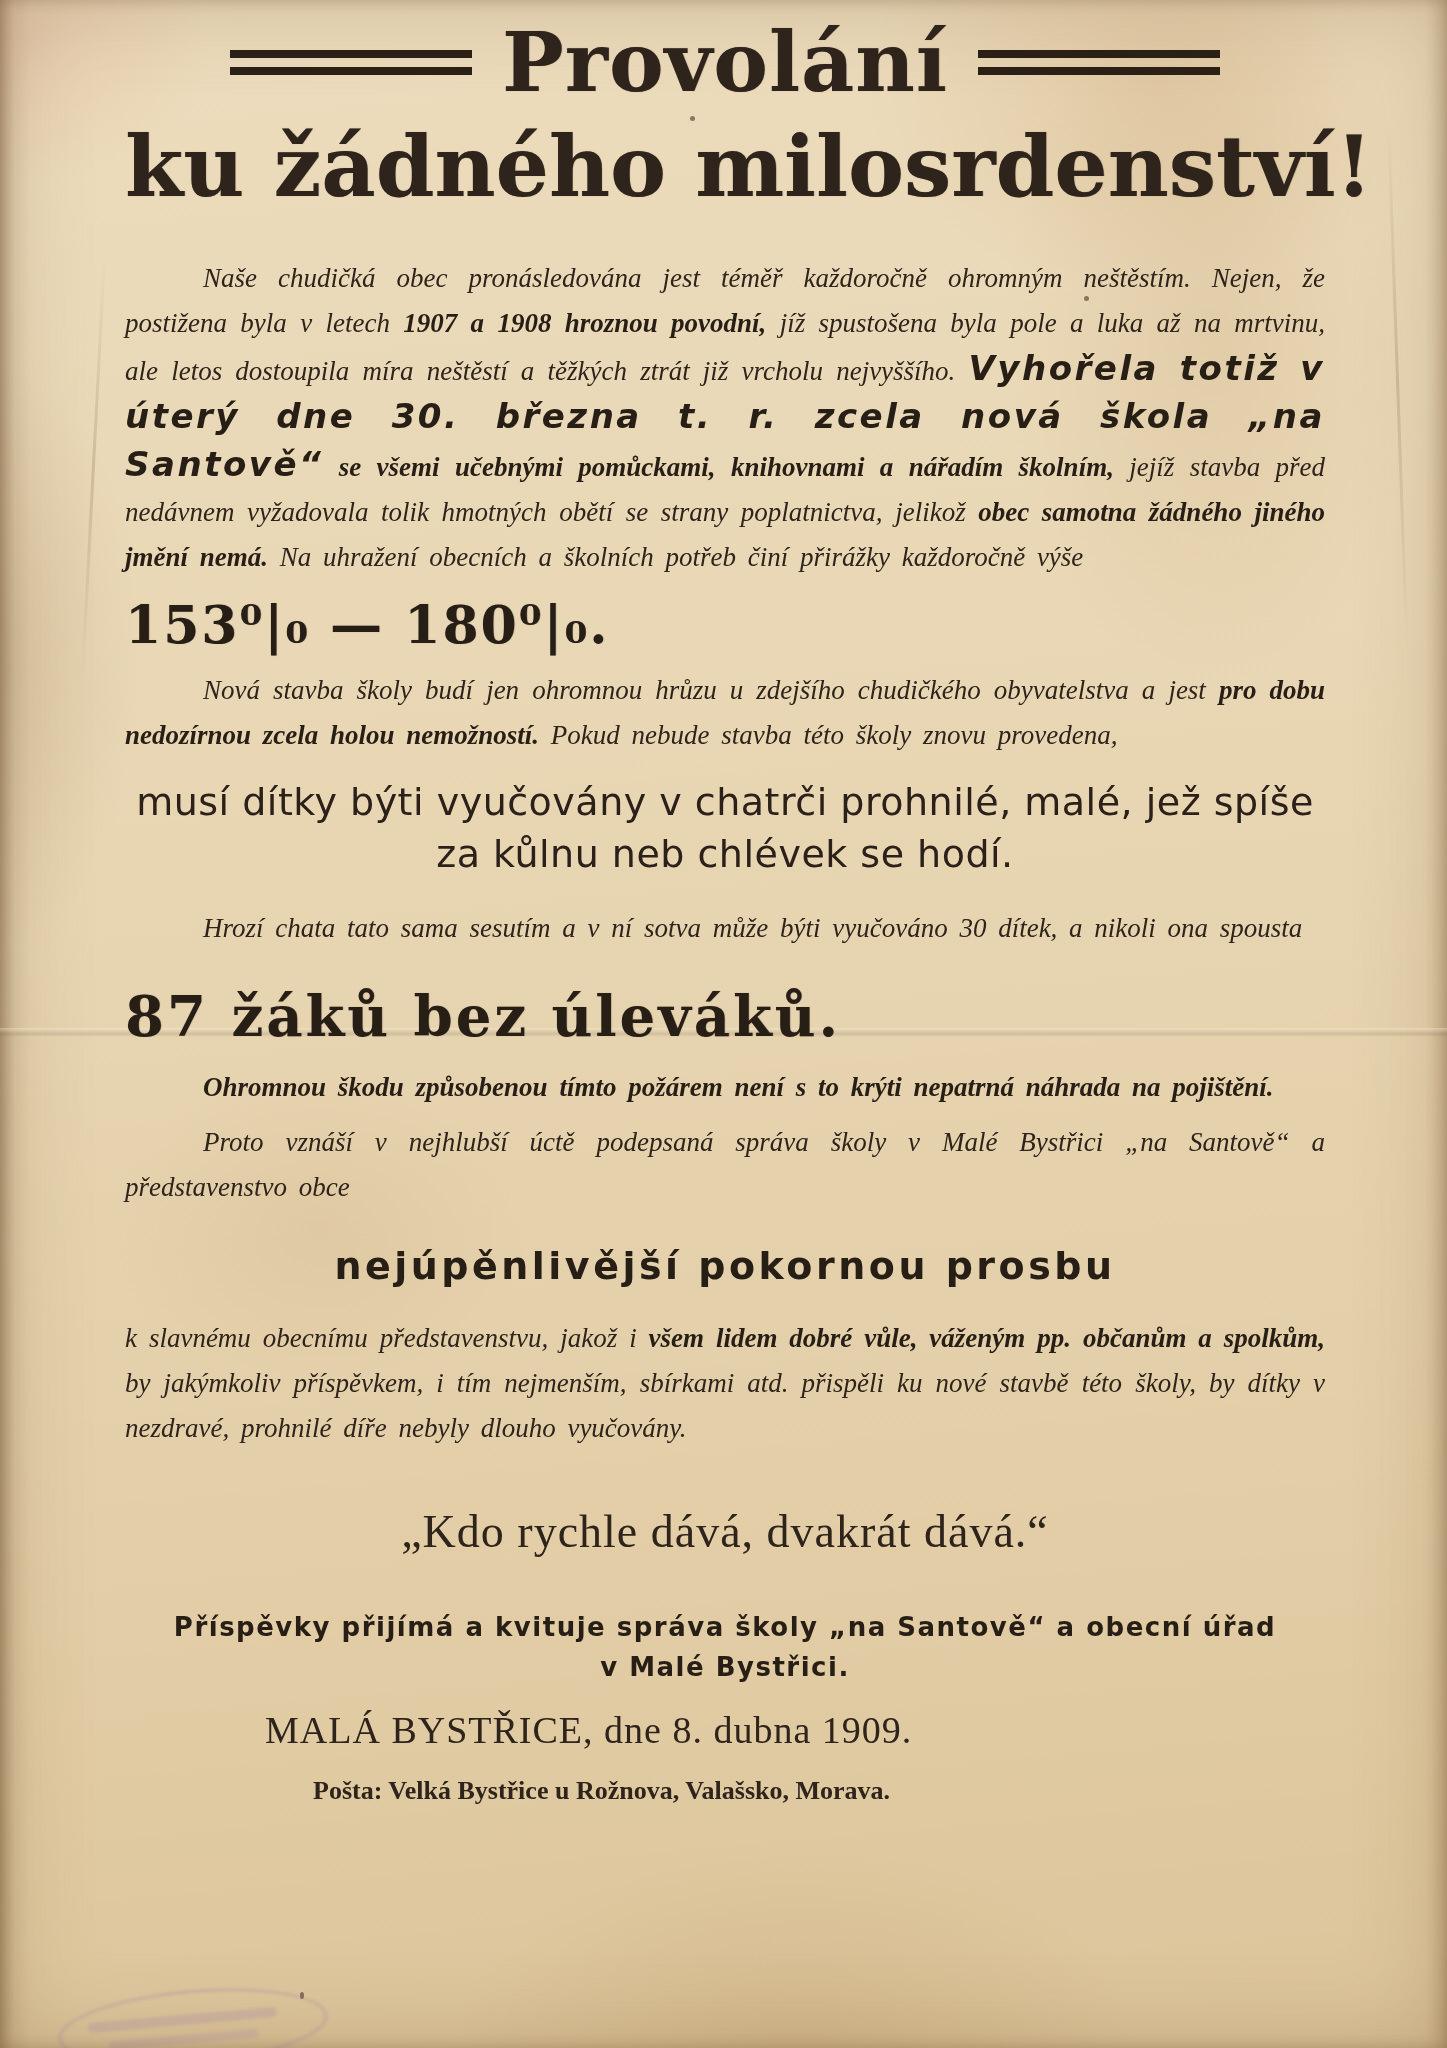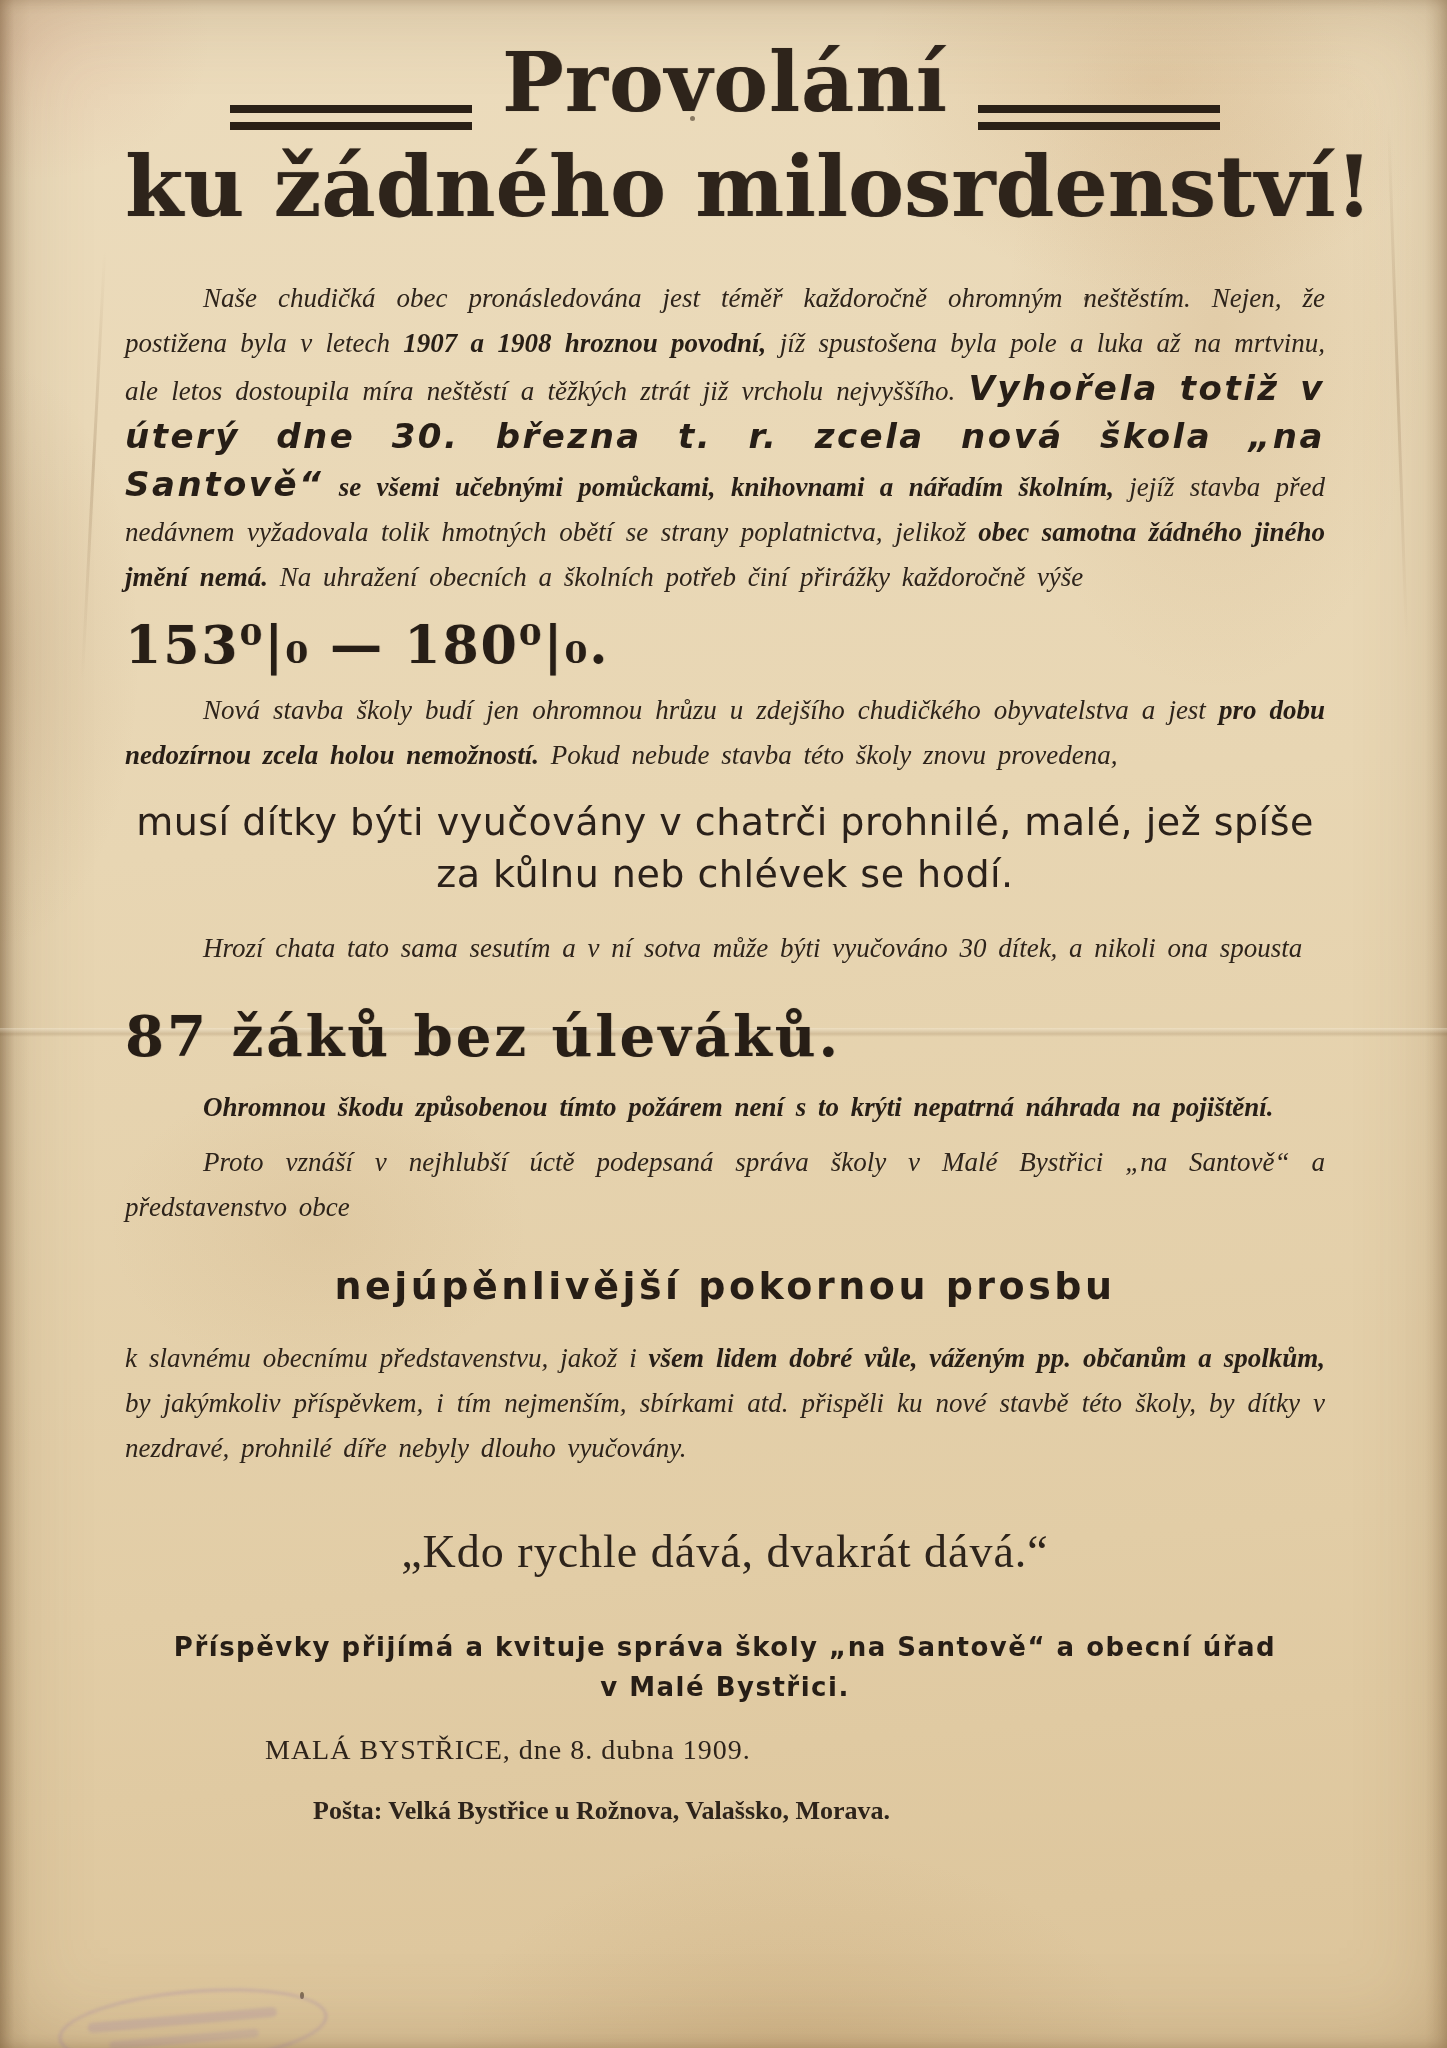--- a/index.html
+++ b/index.html
@@ -20,41 +20,41 @@
     background:linear-gradient(180deg, rgba(255,250,235,.6) 0%, rgba(110,80,45,.30) 65%, transparent 100%);}
   .wrinkle{position:absolute;width:3px;background:linear-gradient(180deg,transparent,rgba(120,85,50,.22),transparent);}
   .speck{position:absolute;border-radius:50%;background:rgba(55,40,25,.55);}
   .stamp{position:absolute;left:28px;bottom:-22px;width:330px;height:86px;transform:rotate(-5deg);
     filter:blur(1.5px);opacity:.55;}
   .stamp .ring{position:absolute;inset:6px 30px;border:3px solid rgba(130,95,175,.38);border-radius:50%;}
   .stamp .bar{position:absolute;left:60px;top:30px;width:190px;height:10px;background:rgba(130,95,175,.30);border-radius:5px;}
   .stamp .bar2{position:absolute;left:80px;top:50px;width:150px;height:9px;background:rgba(130,95,175,.24);border-radius:5px;}
 
   .content{position:absolute;inset:0;padding:14px 122px 0 125px;}
-  .title-row{display:flex;align-items:flex-end;justify-content:center;gap:30px;margin-top:20px;}
+  .title-row{display:flex;align-items:center;justify-content:center;gap:30px;margin-top:0;}
   .dbl-rule{width:242px;height:25px;border-top:8px solid #2a2016;border-bottom:8px solid #2a2016;box-sizing:border-box;}
   .title{margin:0;font-family:"DejaVu Serif",serif;font-weight:700;font-size:82px;line-height:96px;
     letter-spacing:1px;text-shadow:.4px .4px .8px rgba(43,33,26,.45);white-space:nowrap;}
   .subtitle{margin:4px 0 0 0;text-align:center;font-family:"DejaVu Serif",serif;font-weight:700;
     font-size:84px;line-height:106px;letter-spacing:0px;text-shadow:.4px .4px .8px rgba(43,33,26,.45);white-space:nowrap;}
   .body{margin:0;font-size:27px;line-height:45px;text-align:justify;word-spacing:5px;font-style:italic;}
   .indent{text-indent:78px;}
   .b{font-weight:700;color:#271e16;}
   .disp{font-family:"DejaVu Sans",sans-serif;font-weight:700;font-size:34px;letter-spacing:2.5px;color:#271e16;}
   .figure{margin:14px 0 0 0;text-align:left;font-family:"DejaVu Serif",serif;font-weight:700;
     font-size:52px;line-height:62px;letter-spacing:2px;color:#271e16;text-shadow:.4px .4px .8px rgba(43,33,26,.4);}
   .statement{margin:18px 0 0 0;text-align:center;font-family:"DejaVu Sans",sans-serif;font-weight:400;
     font-size:38px;line-height:52px;letter-spacing:.5px;color:#2b211a;}
   .pupils{margin:30px 0 0 0;font-size:56px;line-height:70px;letter-spacing:3px;}
   .heading{margin:30px 0 0 0;text-align:center;font-family:"DejaVu Sans",sans-serif;font-weight:700;
     font-size:38px;line-height:52px;letter-spacing:3.5px;color:#271e16;}
   .quote{margin:52px 0 0 0;text-align:center;font-size:46px;line-height:58px;letter-spacing:1px;}
   .contrib{margin:46px 0 0 0;text-align:center;font-family:"DejaVu Sans",sans-serif;font-weight:700;
     font-size:26px;line-height:40px;letter-spacing:1.5px;color:#271e16;}
-  .date-line{margin:14px 0 0 0;padding-left:140px;font-size:28px;line-height:58px;letter-spacing:1px;}
+  .date-line{margin:14px 0 0 0;padding-left:140px;font-size:38px;line-height:58px;letter-spacing:1px;}
   .post-line{margin:14px 0 0 0;padding-left:188px;font-size:26px;line-height:36px;font-weight:700;}
   .mt36{margin-top:36px;} .mt12{margin-top:12px;} .mt26{margin-top:26px;}
   .mt14{margin-top:14px;} .mt10{margin-top:10px;} .mt24{margin-top:24px;}
 </style>
 </head>
 <body>
 
 <div class="paper">
 
   <div class="fold-h"></div>

